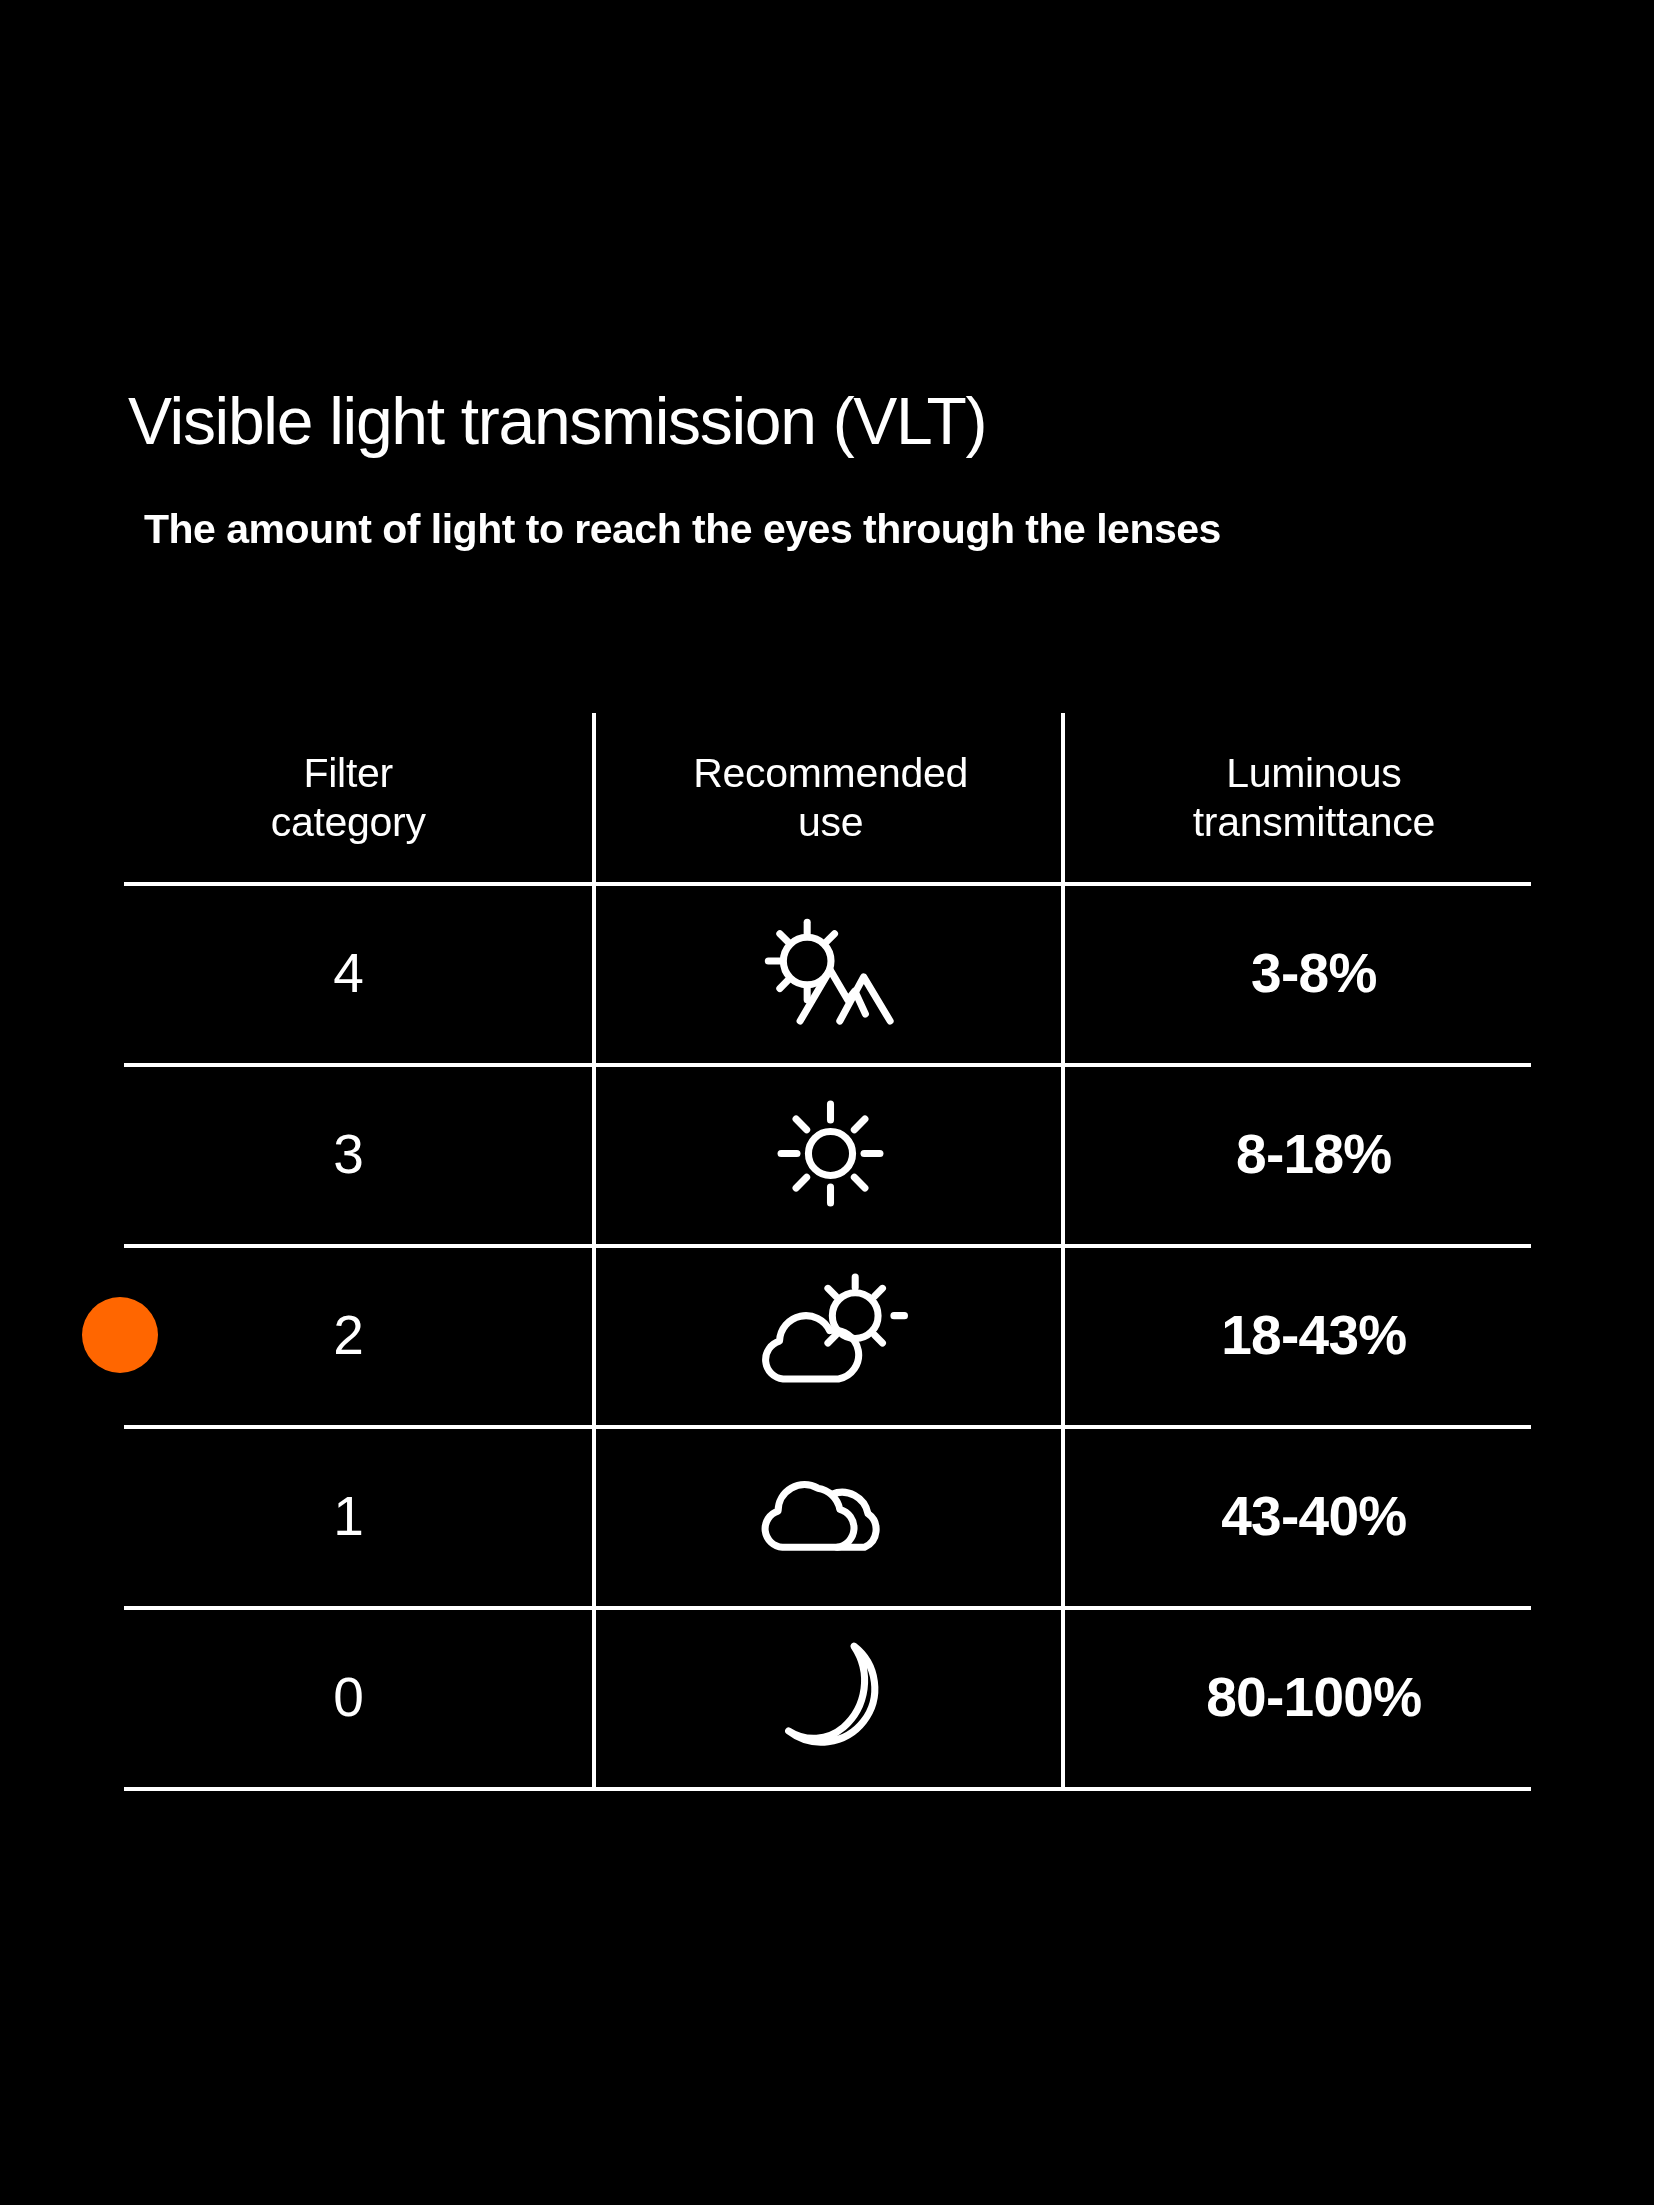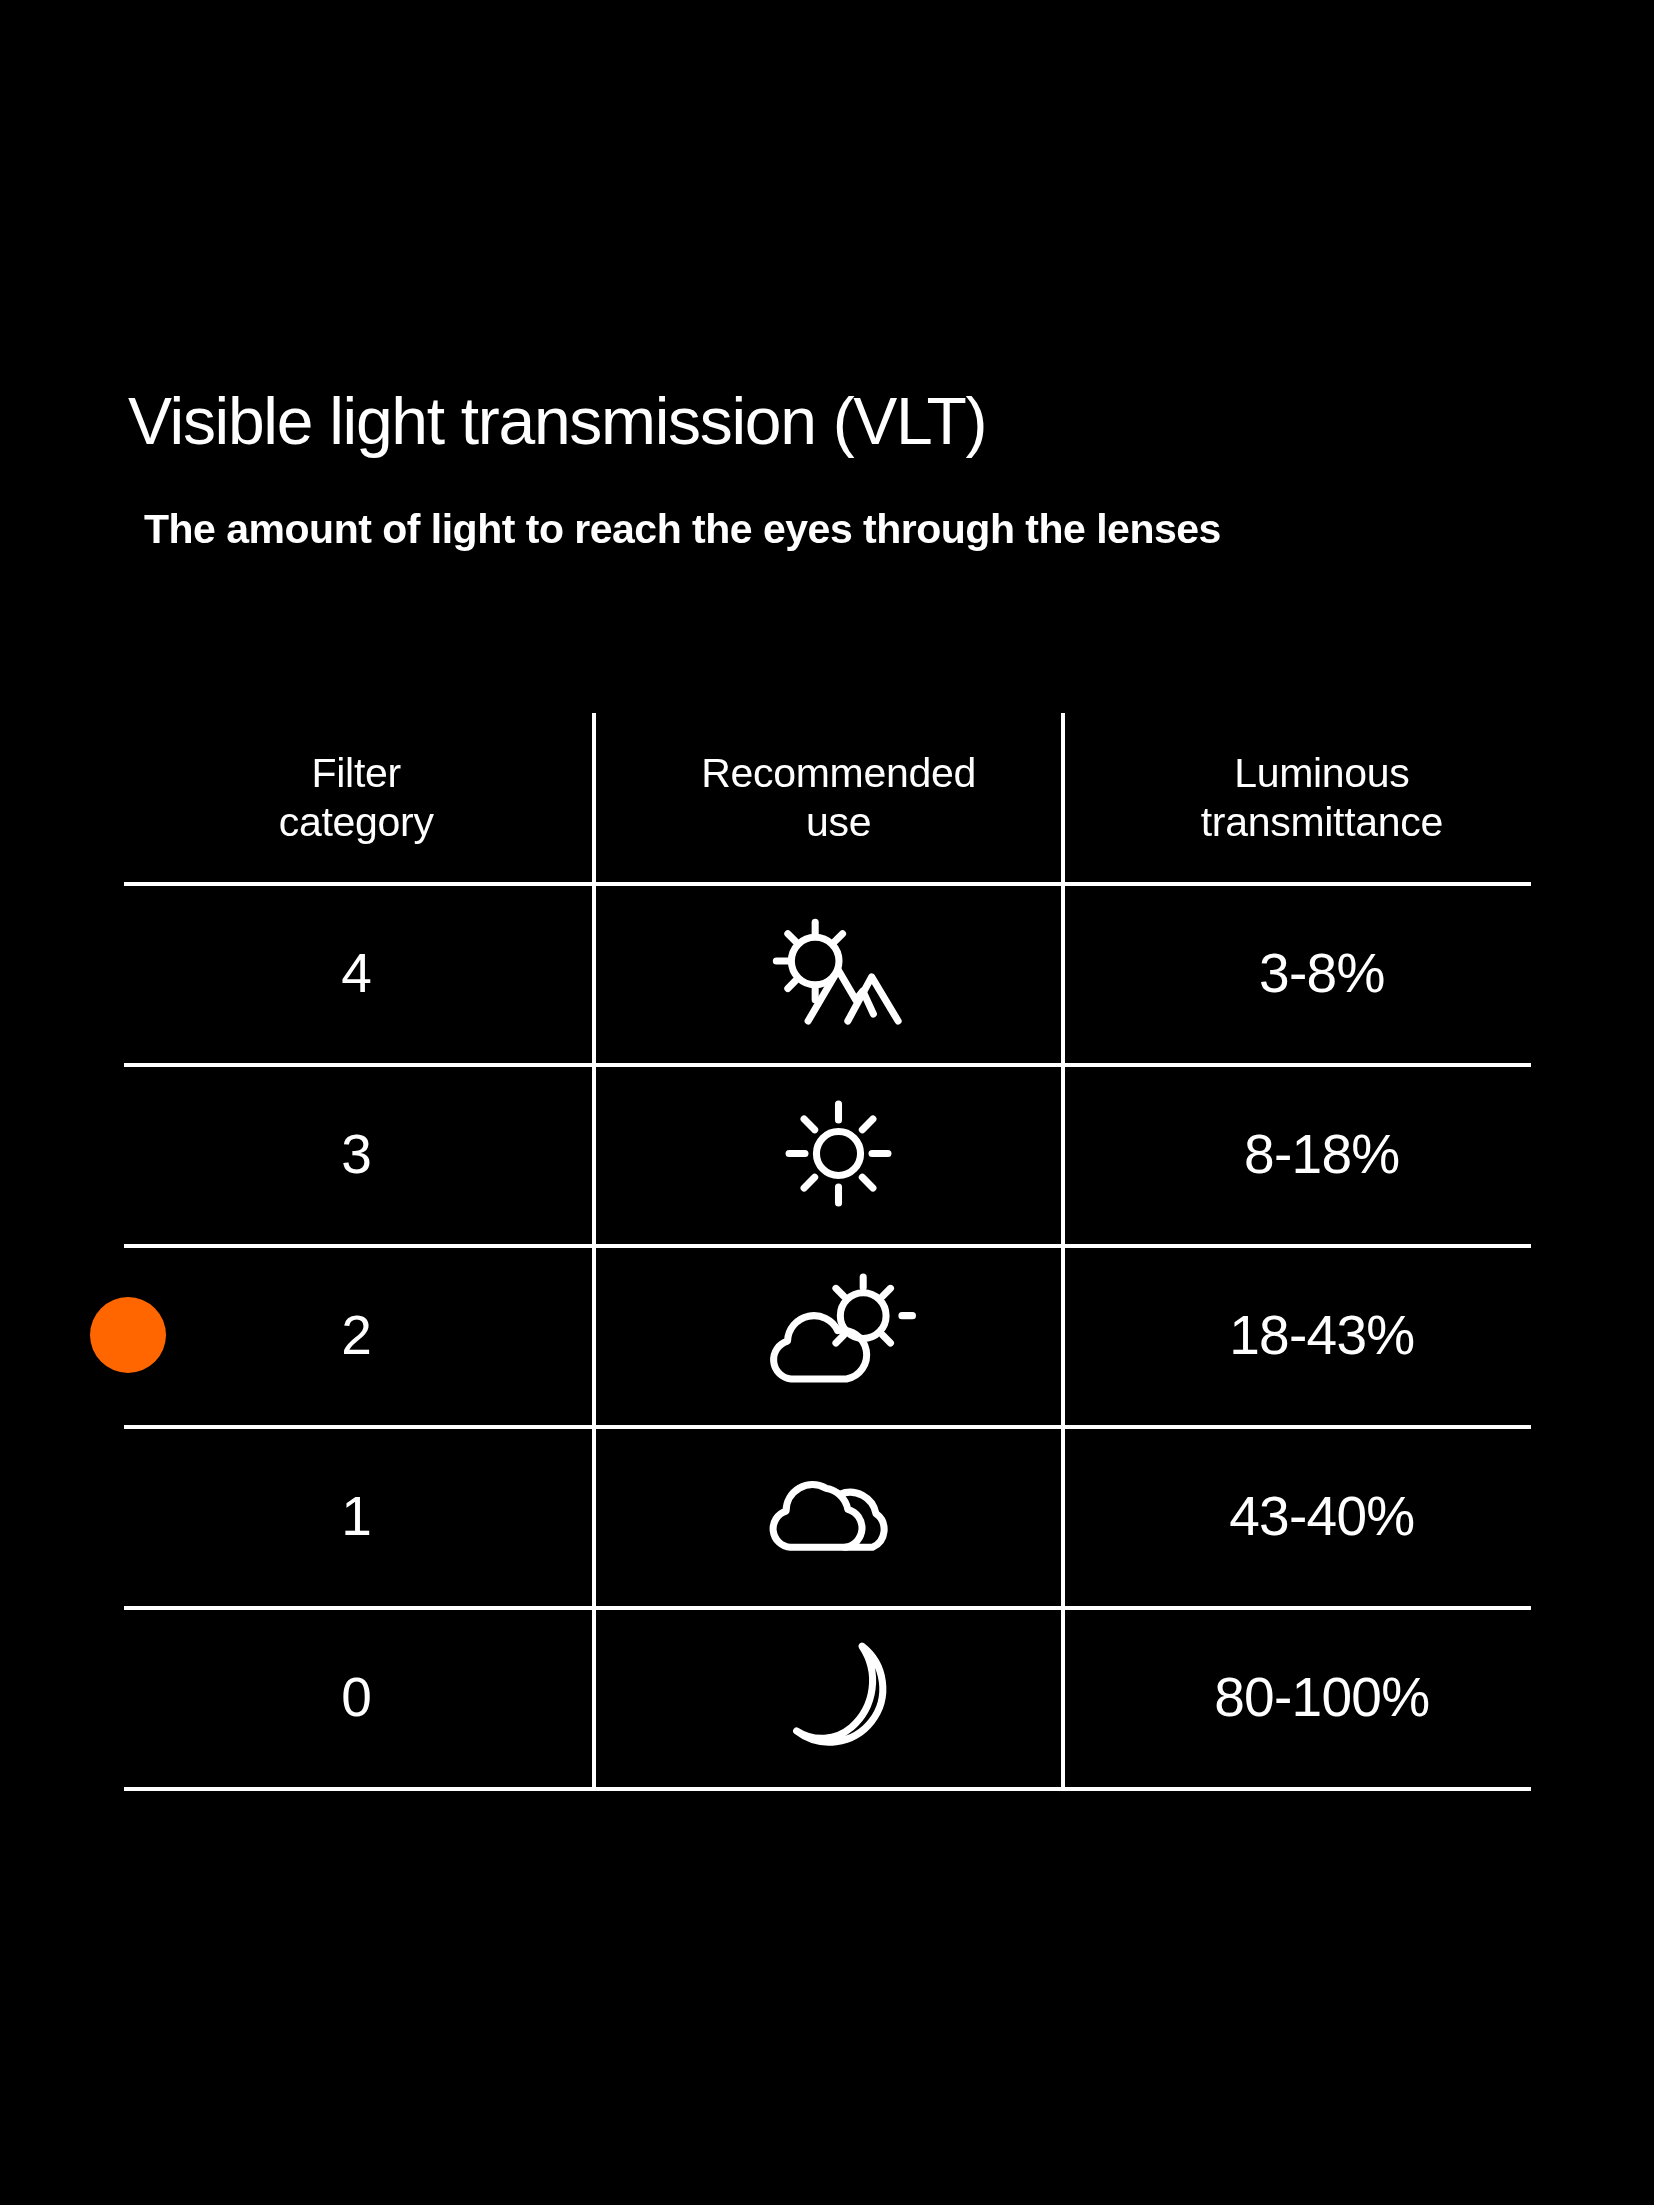--- a/index.html
+++ b/index.html
@@ -69,21 +69,21 @@
     position: absolute;
     left: 0;
     width: 1407px;
     height: 4.4px;
     background: #ffffff;
   }
 
   
   .table-row {
     position: absolute;
-    left: 12px;
+    left: 4px;
     width: 1407px;
     display: flex;
     align-items: center;
   }
   .cell {
     display: flex;
     align-items: center;
     justify-content: center;
     height: 100%;
     box-sizing: border-box;
@@ -110,21 +110,21 @@
   
   .data-row { height: 181px; }
   .cat-num {
     font-size: 55px;
     font-weight: 400;
     letter-spacing: -0.4px;
     color: #ffffff;
   }
   .val-text {
     font-size: 55px;
-    font-weight: 400;
+    font-weight: 700;
     letter-spacing: -0.7px;
     color: #ffffff;
   }
 
   
   .cell-category { position: relative; }
   #highlight-dot {
     position: absolute;
     left: -46px;
     top: 50%;

